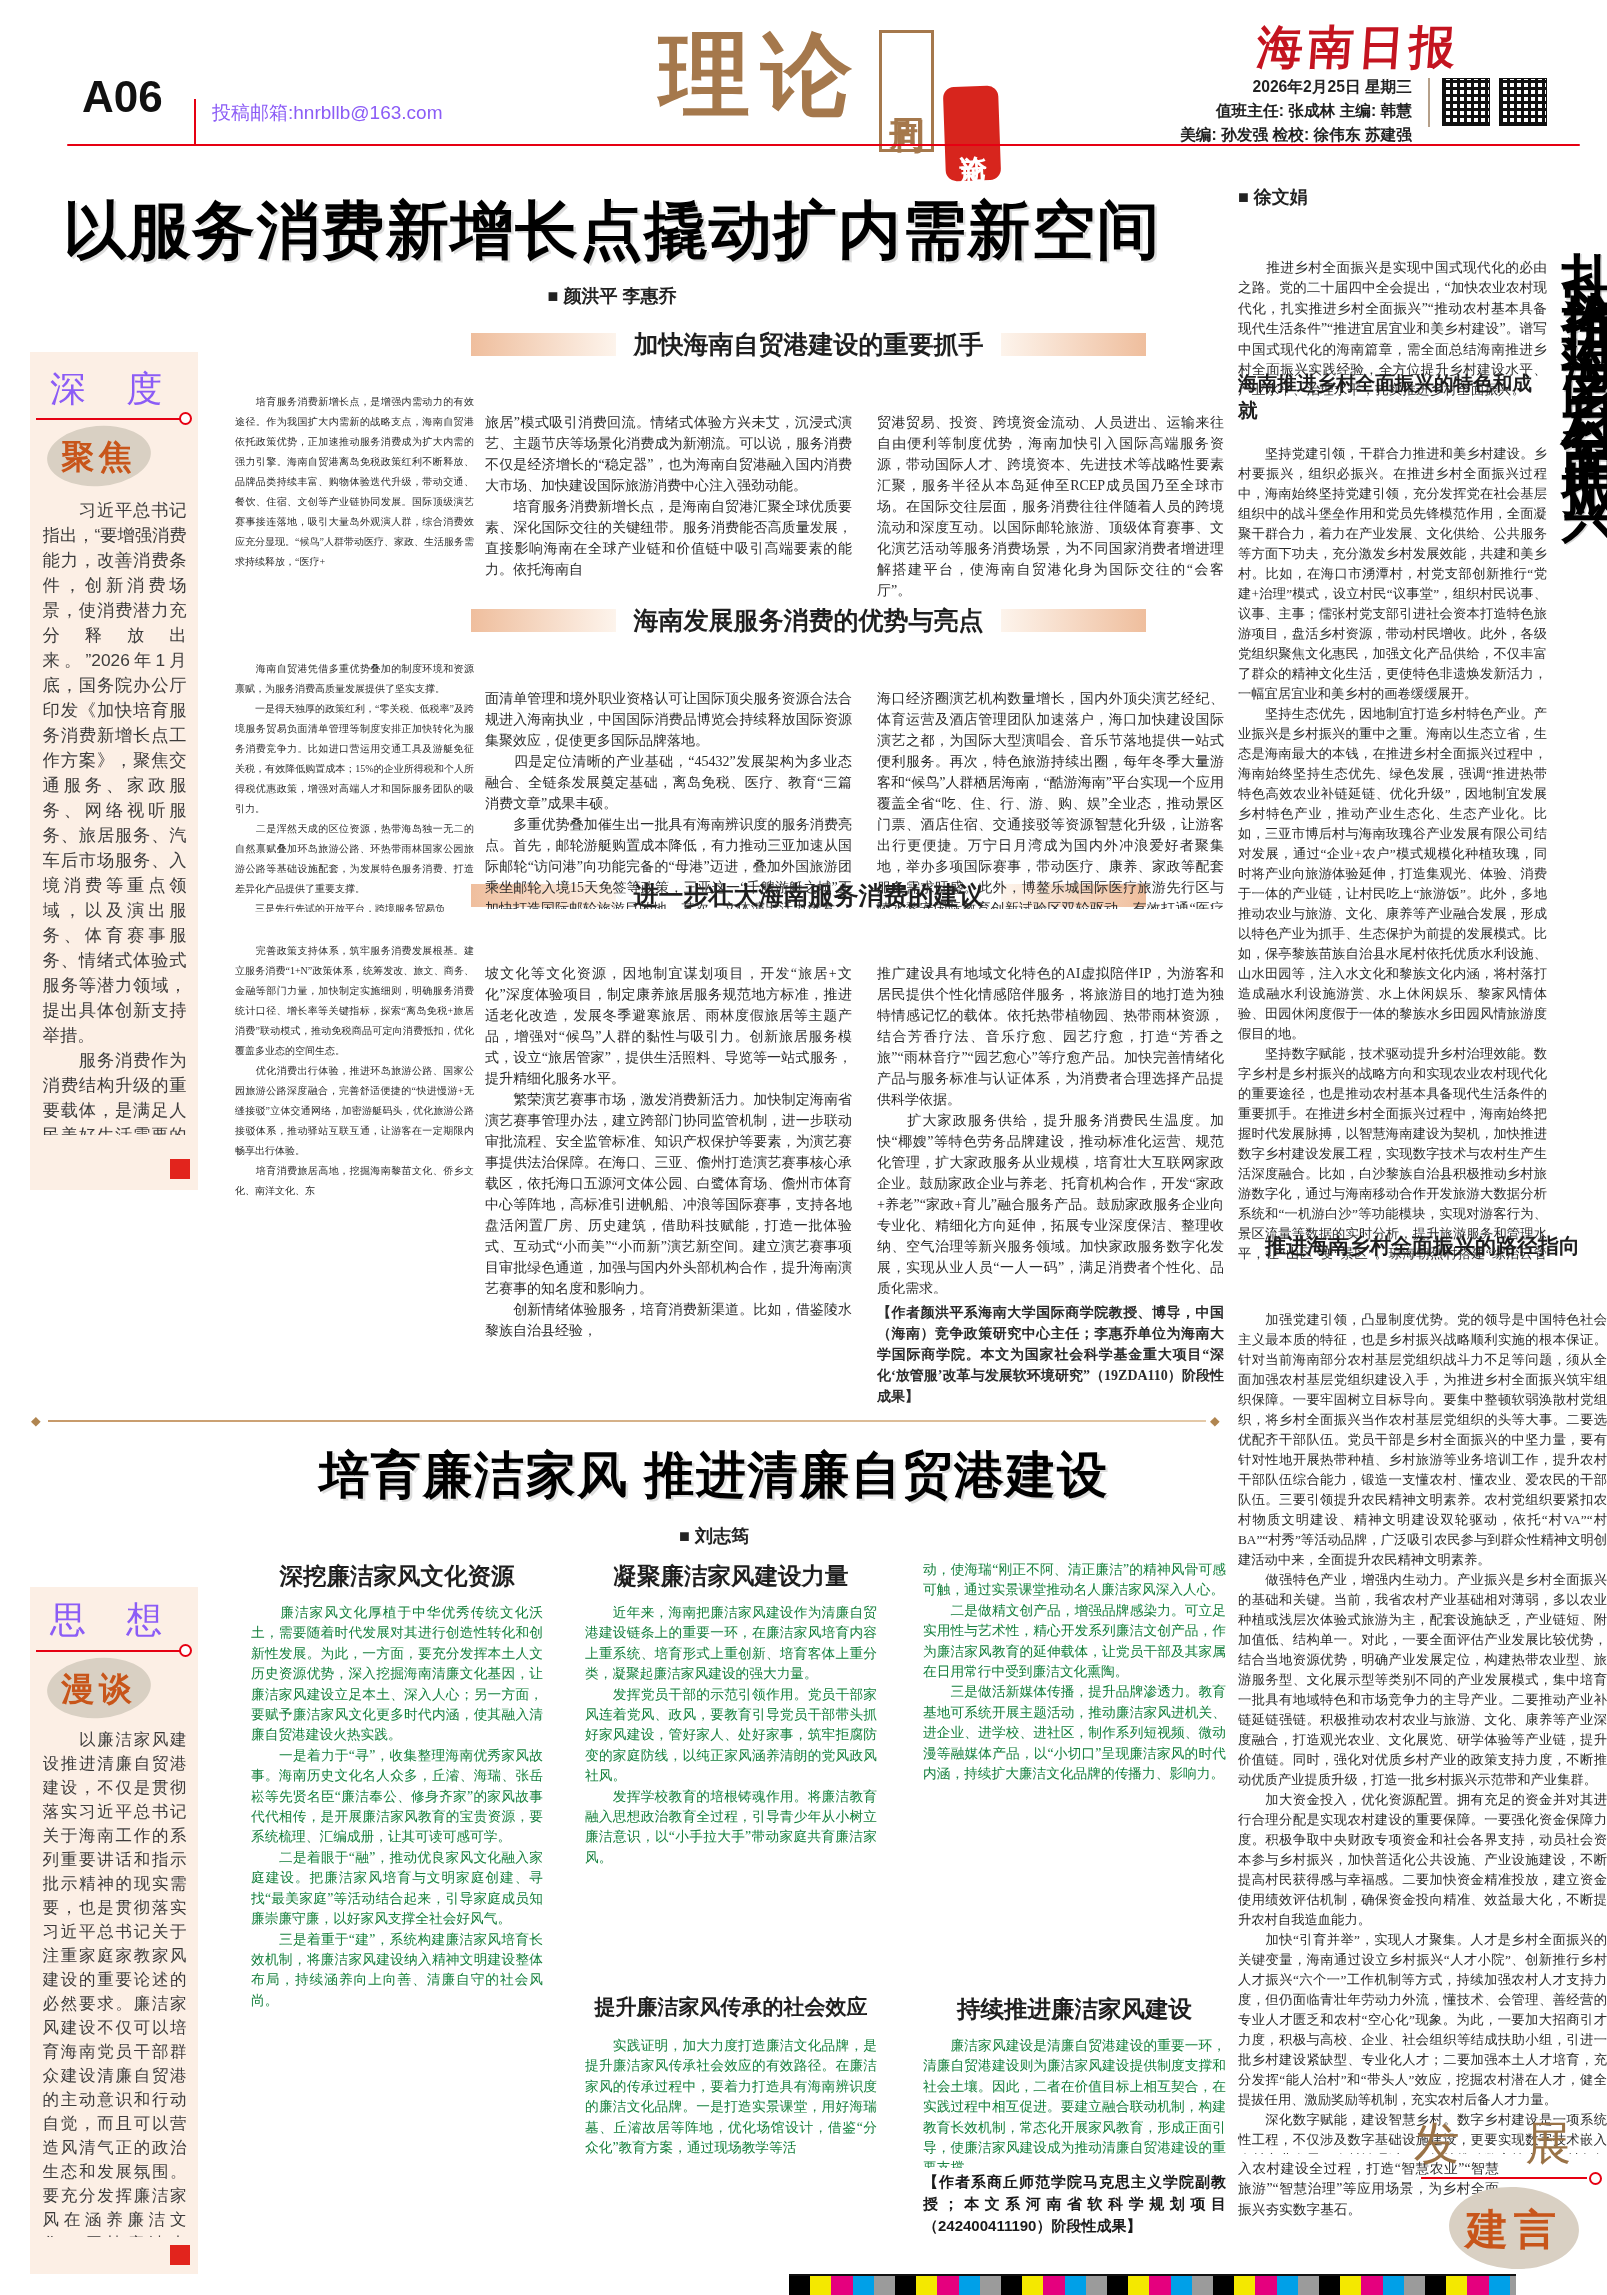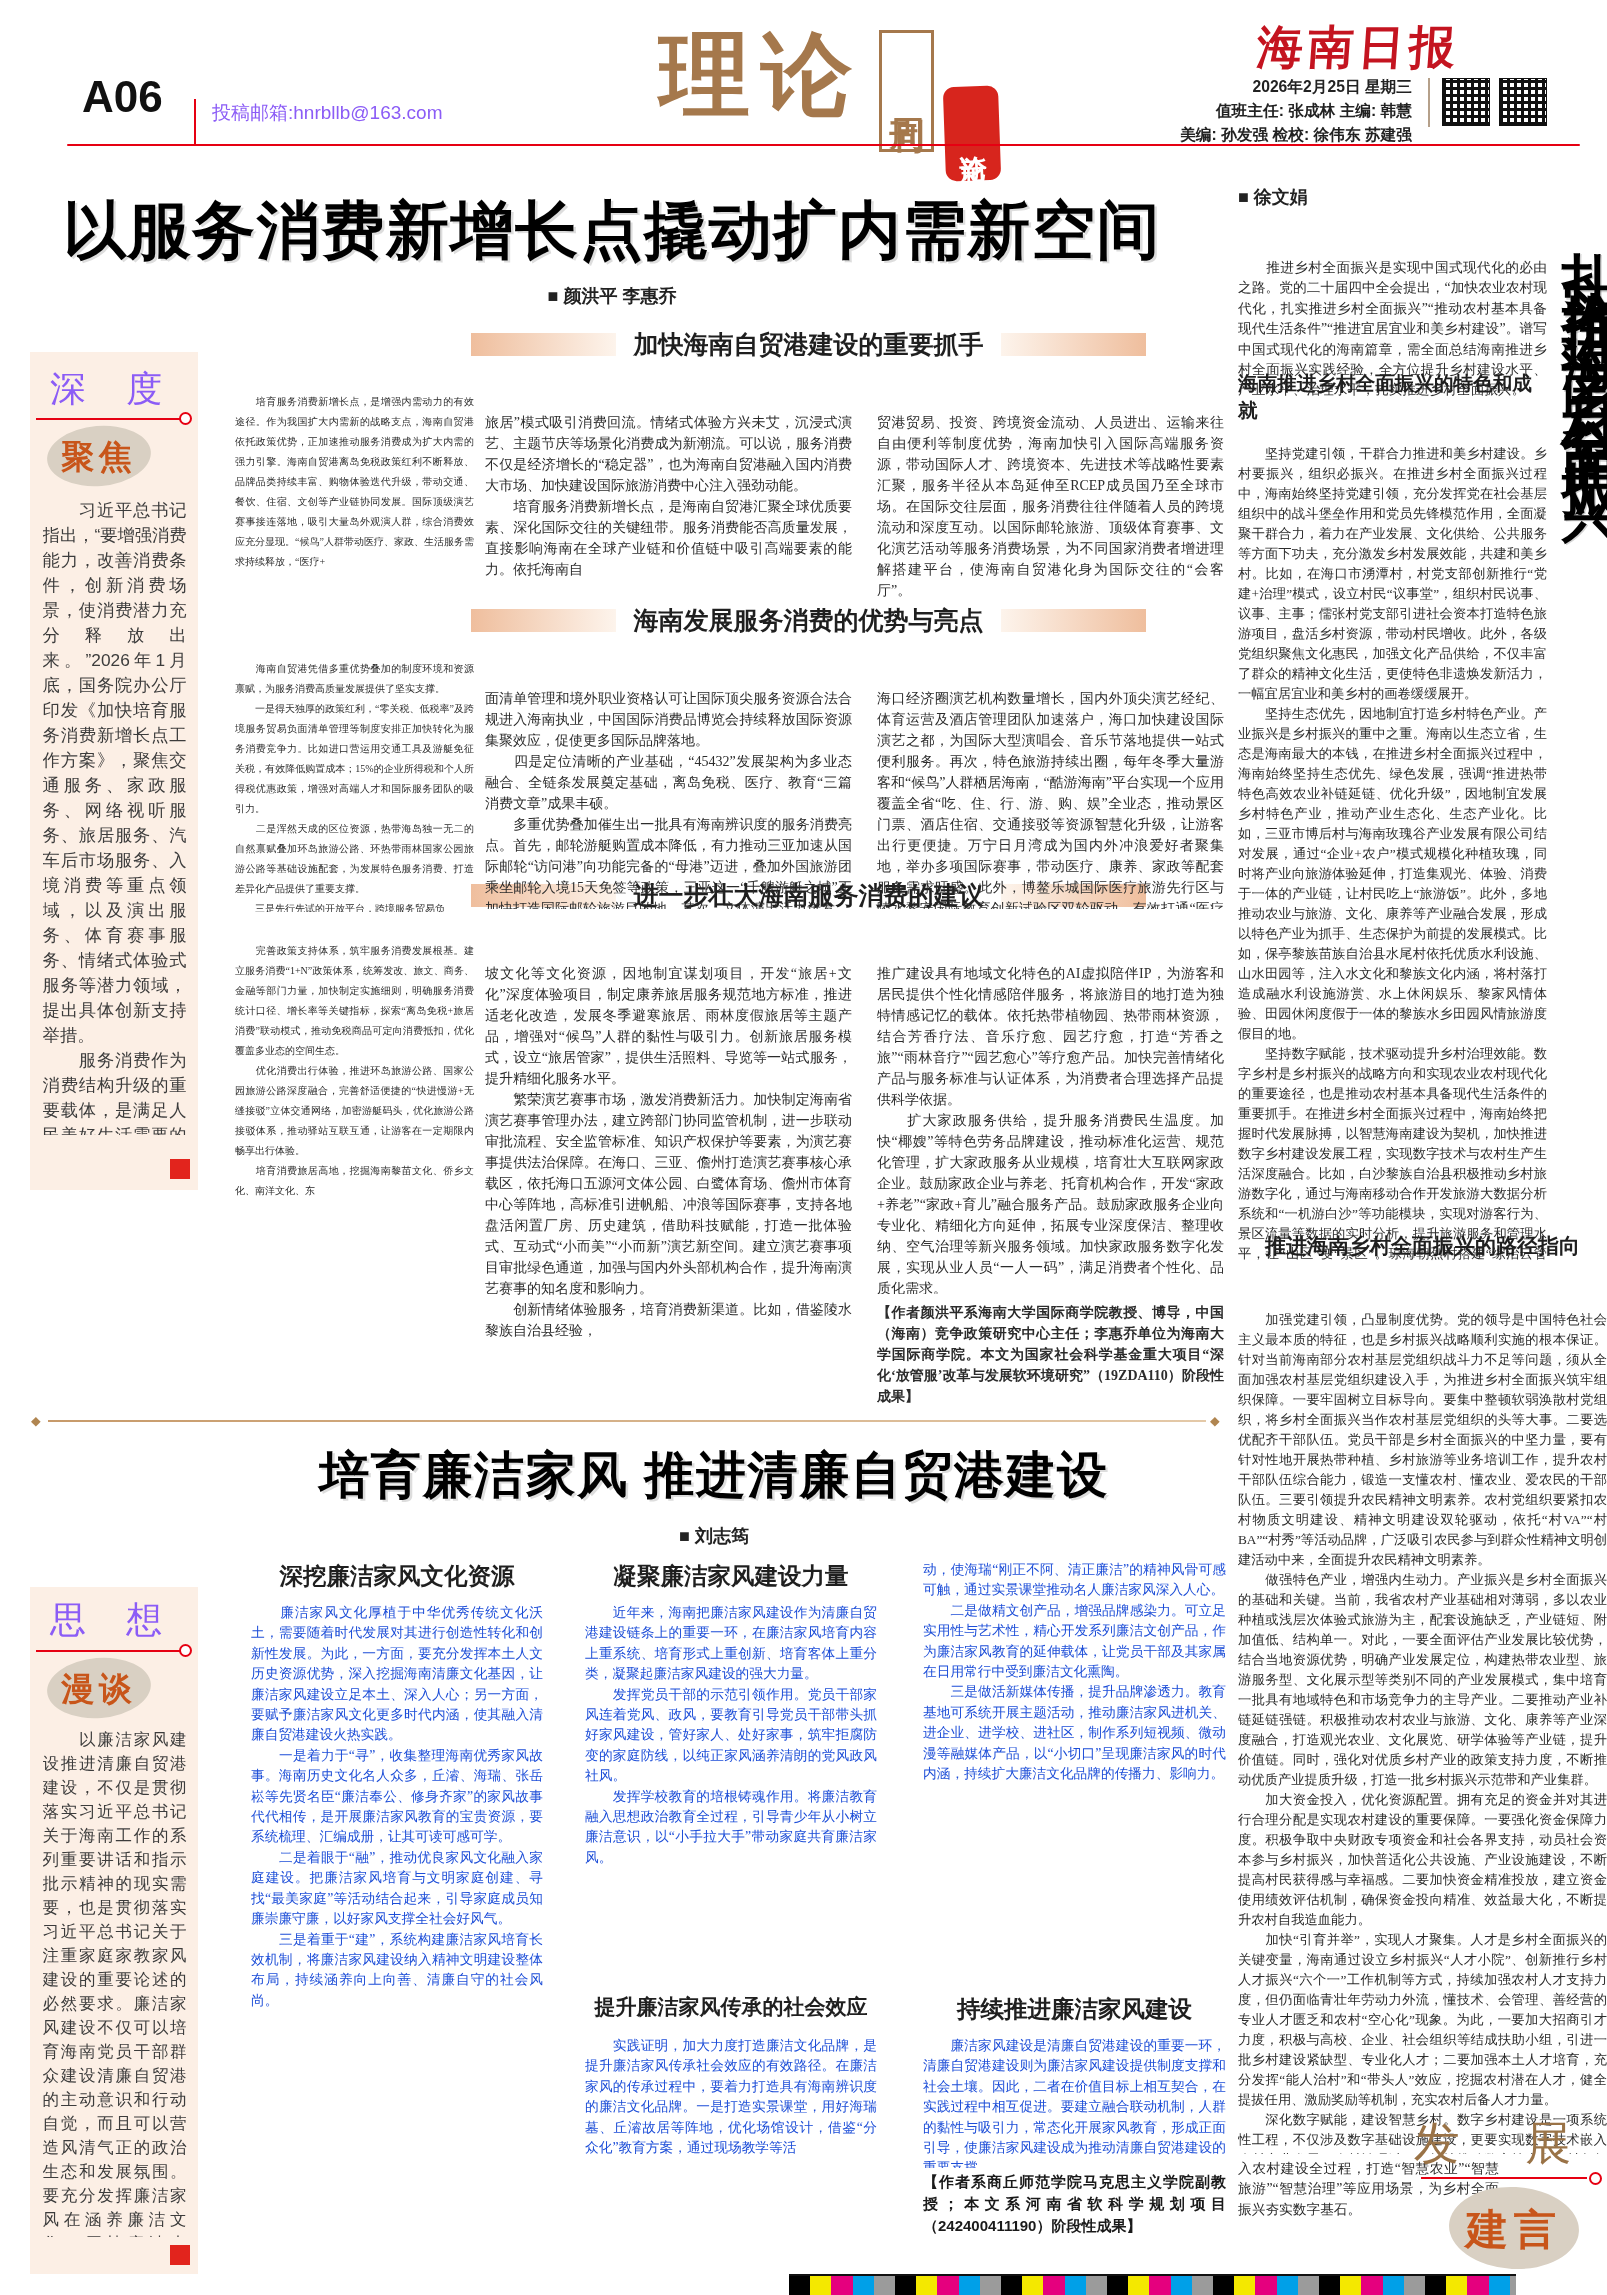--- a/index.html
+++ b/index.html
@@ -53,21 +53,21 @@
   
   .vtitle{writing-mode:vertical-rl;text-orientation:upright;font-size:57px;font-weight:900;
           letter-spacing:21px;color:#000;text-shadow:1.6px 1.6px 0 rgba(120,120,120,.3);}
   .rsub{font-weight:700;color:#1f1f1f;}
   .body-right{font-size:13.7px;line-height:20.4px;color:#2c2c2c;}
 
   
   .headline-bottom{font-size:50px;font-weight:900;letter-spacing:1.6px;color:#000;
                    text-shadow:2.4px 2.4px 0 rgba(120,120,120,.25);}
   .bsub{font-size:23.5px;font-weight:700;color:#1f1f1f;text-align:center;}
-  .body-bottom{font-family:"Liberation Serif","DejaVu Serif",serif;font-size:13.7px;line-height:20.4px;color:#1d4ed8;}
+  .body-bottom{font-family:"Liberation Serif","DejaVu Serif",serif;font-size:13.7px;line-height:20.4px;color:#15803d;}
 
   
   .st-t1{font-family:"Liberation Serif","DejaVu Serif",serif;color:#9a7347;font-size:46px;
          letter-spacing:27px;text-align:center;}
   .st-t2{color:#c8551a;font-size:42px;font-weight:800;letter-spacing:6.3px;text-align:center;}
   .cbar{border-top:2.4px solid #111;background:repeating-linear-gradient(90deg,
         #000 0 21px,#f4e800 21px 42px,#e5007e 42px 64px,#00a0e8 64px 85px,#9b9b9b 85px 106px);}
   .divider-ornament{height:1.6px;background:linear-gradient(90deg,#c79a6a,#e4c9a8);}
   .diamond{color:#b08550;font-size:12.6px;}
 </style>
@@ -167,21 +167,21 @@
 　　三是着重于“建”，系统构建廉洁家风培育长效机制，将廉洁家风建设纳入精神文明建设整体布局，持续涵养向上向善、清廉自守的社会风尚。</div>
   <div class="abs txt body-bottom" style="left:585px;top:1603px;width:292px;height:361px;">　　近年来，海南把廉洁家风建设作为清廉自贸港建设链条上的重要一环，在廉洁家风培育内容上重系统、培育形式上重创新、培育客体上重分类，凝聚起廉洁家风建设的强大力量。
 　　发挥党员干部的示范引领作用。党员干部家风连着党风、政风，要教育引导党员干部带头抓好家风建设，管好家人、处好家事，筑牢拒腐防变的家庭防线，以纯正家风涵养清朗的党风政风社风。
 　　发挥学校教育的培根铸魂作用。将廉洁教育融入思想政治教育全过程，引导青少年从小树立廉洁意识，以“小手拉大手”带动家庭共育廉洁家风。</div>
   <div class="abs bsub" style="left:585px;top:1993px;width:292px;font-size:21px;">提升廉洁家风传承的社会效应</div>
   <div class="abs txt body-bottom" style="left:585px;top:2036px;width:292px;height:239px;">　　实践证明，加大力度打造廉洁文化品牌，是提升廉洁家风传承社会效应的有效路径。在廉洁家风的传承过程中，要着力打造具有海南辨识度的廉洁文化品牌。一是打造实景课堂，用好海瑞墓、丘濬故居等阵地，优化场馆设计，借鉴“分众化”教育方案，通过现场教学等活</div>
   <div class="abs txt body-bottom" style="left:923px;top:1560px;width:303px;height:403px;">动，使海瑞“刚正不阿、清正廉洁”的精神风骨可感可触，通过实景课堂推动名人廉洁家风深入人心。
 　　二是做精文创产品，增强品牌感染力。可立足实用性与艺术性，精心开发系列廉洁文创产品，作为廉洁家风教育的延伸载体，让党员干部及其家属在日用常行中受到廉洁文化熏陶。
 　　三是做活新媒体传播，提升品牌渗透力。教育基地可系统开展主题活动，推动廉洁家风进机关、进企业、进学校、进社区，制作系列短视频、微动漫等融媒体产品，以“小切口”呈现廉洁家风的时代内涵，持续扩大廉洁文化品牌的传播力、影响力。</div>
   <div class="abs bsub" style="left:923px;top:1993px;width:303px;">持续推进廉洁家风建设</div>
-  <div class="abs txt body-bottom" style="left:923px;top:2036px;width:303px;height:132px;">　　廉洁家风建设是清廉自贸港建设的重要一环，清廉自贸港建设则为廉洁家风建设提供制度支撑和社会土壤。因此，二者在价值目标上相互契合，在实践过程中相互促进。要建立融合联动机制，人群的黏性与吸引力，常态化开展家风教育，形成正面引导，使廉洁家风建设成为推动清廉自贸港建设的重要支撑。</div>
+  <div class="abs txt body-bottom" style="left:923px;top:2036px;width:303px;height:132px;">　　廉洁家风建设是清廉自贸港建设的重要一环，清廉自贸港建设则为廉洁家风建设提供制度支撑和社会土壤。因此，二者在价值目标上相互契合，在实践过程中相互促进。要建立融合联动机制，构建教育长效机制，常态化开展家风教育，形成正面引导，使廉洁家风建设成为推动清廉自贸港建设的重要支撑。</div>
   <div class="abs txt bold" style="left:923px;top:2171px;width:303px;height:104px;font-size:15px;line-height:22px;">【作者系商丘师范学院马克思主义学院副教授；本文系河南省软科学规划项目（242400411190）阶段性成果】</div>
 
   <div class="abs vtitle" style="left:1552px;top:206px;height:950px;">扎实推进海南乡村全面振兴</div>
   <div class="abs byline" style="left:1238px;top:185px;width:235px;text-align:left;">■ 徐文娟</div>
   <div class="abs txt song body-right" style="left:1238px;top:221px;width:309px;height:146px;">　　推进乡村全面振兴是实现中国式现代化的必由之路。党的二十届四中全会提出，“加快农业农村现代化，扎实推进乡村全面振兴”“推动农村基本具备现代生活条件”“推进宜居宜业和美乡村建设”。谱写中国式现代化的海南篇章，需全面总结海南推进乡村全面振兴实践经验，全方位提升乡村建设水平、产业水平、治理水平，扎实推进乡村全面振兴。</div>
   <div class="abs rsub" style="left:1238px;top:370px;width:309px;font-size:19.6px;">海南推进乡村全面振兴的特色和成就</div>
   <div class="abs txt song body-right" style="left:1238px;top:407px;width:309px;height:819px;font-size:13.3px;line-height:20px;">　　坚持党建引领，干群合力推进和美乡村建设。乡村要振兴，组织必振兴。在推进乡村全面振兴过程中，海南始终坚持党建引领，充分发挥党在社会基层组织中的战斗堡垒作用和党员先锋模范作用，全面凝聚干群合力，着力在产业发展、文化供给、公共服务等方面下功夫，充分激发乡村发展效能，共建和美乡村。比如，在海口市湧潭村，村党支部创新推行“党建+治理”模式，设立村民“议事堂”，组织村民说事、议事、主事；儒张村党支部引进社会资本打造特色旅游项目，盘活乡村资源，带动村民增收。此外，各级党组织聚焦文化惠民，加强文化产品供给，不仅丰富了群众的精神文化生活，更使特色非遗焕发新活力，一幅宜居宜业和美乡村的画卷缓缓展开。
 　　坚持生态优先，因地制宜打造乡村特色产业。产业振兴是乡村振兴的重中之重。海南以生态立省，生态是海南最大的本钱，在推进乡村全面振兴过程中，海南始终坚持生态优先、绿色发展，强调“推进热带特色高效农业补链延链、优化升级”，因地制宜发展乡村特色产业，推动产业生态化、生态产业化。比如，三亚市博后村与海南玫瑰谷产业发展有限公司结对发展，通过“企业+农户”模式规模化种植玫瑰，同时将产业向旅游体验延伸，打造集观光、体验、消费于一体的产业链，让村民吃上“旅游饭”。此外，多地推动农业与旅游、文化、康养等产业融合发展，形成以特色产业为抓手、生态保护为前提的发展模式。比如，保亭黎族苗族自治县水尾村依托优质水利设施、山水田园等，注入水文化和黎族文化内涵，将村落打造成融水利设施游赏、水上休闲娱乐、黎家风情体验、田园休闲度假于一体的黎族水乡田园风情旅游度假目的地。
 　　坚持数字赋能，技术驱动提升乡村治理效能。数字乡村是乡村振兴的战略方向和实现农业农村现代化的重要途径，也是推动农村基本具备现代生活条件的重要抓手。在推进乡村全面振兴过程中，海南始终把握时代发展脉搏，以智慧海南建设为契机，加快推进数字乡村建设发展工程，实现数字技术与农村生产生活深度融合。比如，白沙黎族自治县积极推动乡村旅游数字化，通过与海南移动合作开发旅游大数据分析系统和“一机游白沙”等功能模块，实现对游客行为、景区流量等数据的实时分析，提升旅游服务和管理水平，让“山区”变“景区”。琼海朝烈村搭建“综治云管家”平台，村民通过手机即可一键求助、一键报警、办理事务等，提升了基层治理的响应速度和村民的安全感。</div>
   <div class="abs rsub center" style="left:1238px;top:1232px;width:369px;font-size:21px;">推进海南乡村全面振兴的路径指向</div>

